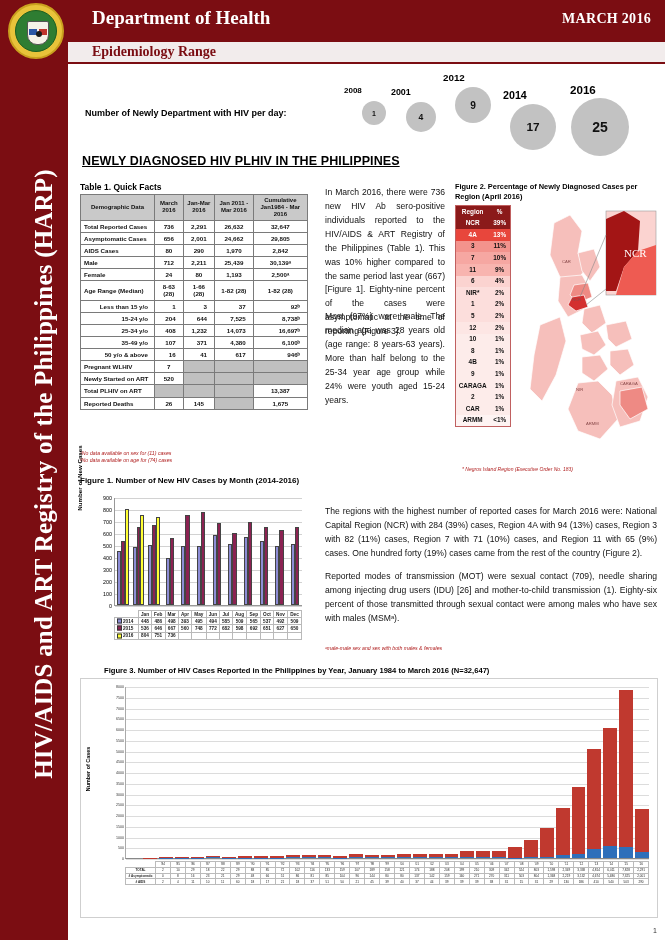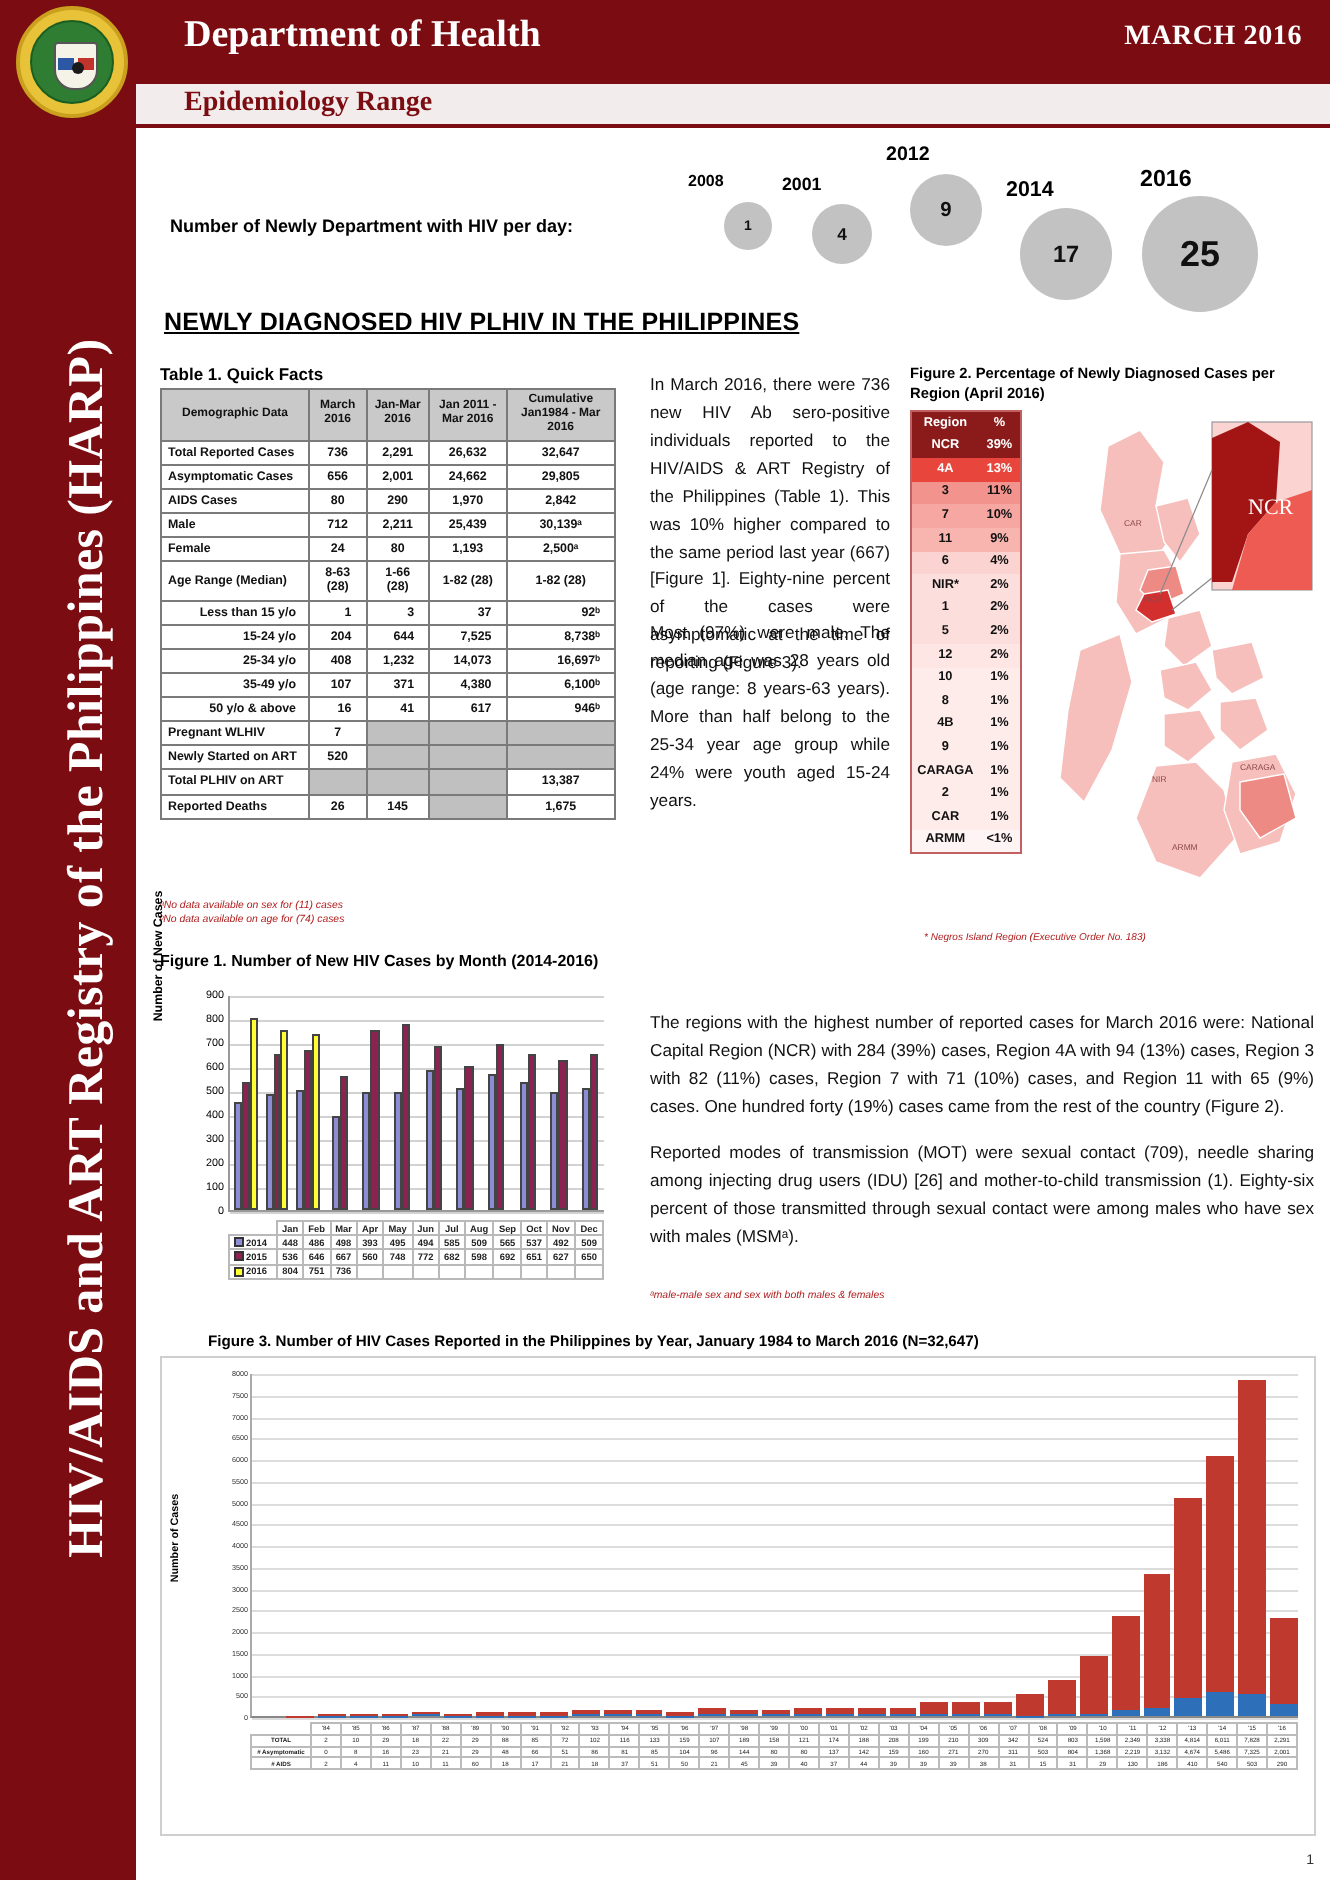--- a/index.html
+++ b/index.html
@@ -223,21 +223,21 @@
     <div class="bubble-group" style="left: 443px; top: 72px; width: 60px; height: 54px;">
       <div class="bubble-year" style="top: 0px; font-size: 9.8px;">2012</div>
       <div class="bubble" style="width: 36px; height: 36px; left: 12px; top: 15px; font-size: 10.2px;">9</div>
     </div>
     <div class="bubble-group" style="left: 503px; top: 89px; width: 60px; height: 64px;">
       <div class="bubble-year" style="top: 0px; font-size: 10.7px;">2014</div>
       <div class="bubble" style="width: 46px; height: 46px; left: 7px; top: 15px; font-size: 11.8px;">17</div>
     </div>
     <div class="bubble-group" style="left: 570px; top: 83px; width: 60px; height: 76px;">
       <div class="bubble-year" style="top: 0px; font-size: 11.6px;">2016</div>
-      <div class="bubble" style="width: 58px; height: 58px; left: 1px; top: 15px; font-size: 18px;">25</div>
+      <div class="bubble" style="width: 58px; height: 58px; left: 1px; top: 15px; font-size: 14px;">25</div>
     </div>
   </div>
 
 <div id="sec-title">NEWLY DIAGNOSED HIV PLHIV IN THE PHILIPPINES</div>
 
 <div id="t1-cap">Table 1. Quick Facts</div>
 <div id="t1wrap">
   <table class="qf">
     <thead>
         <tr id="t1-head">

